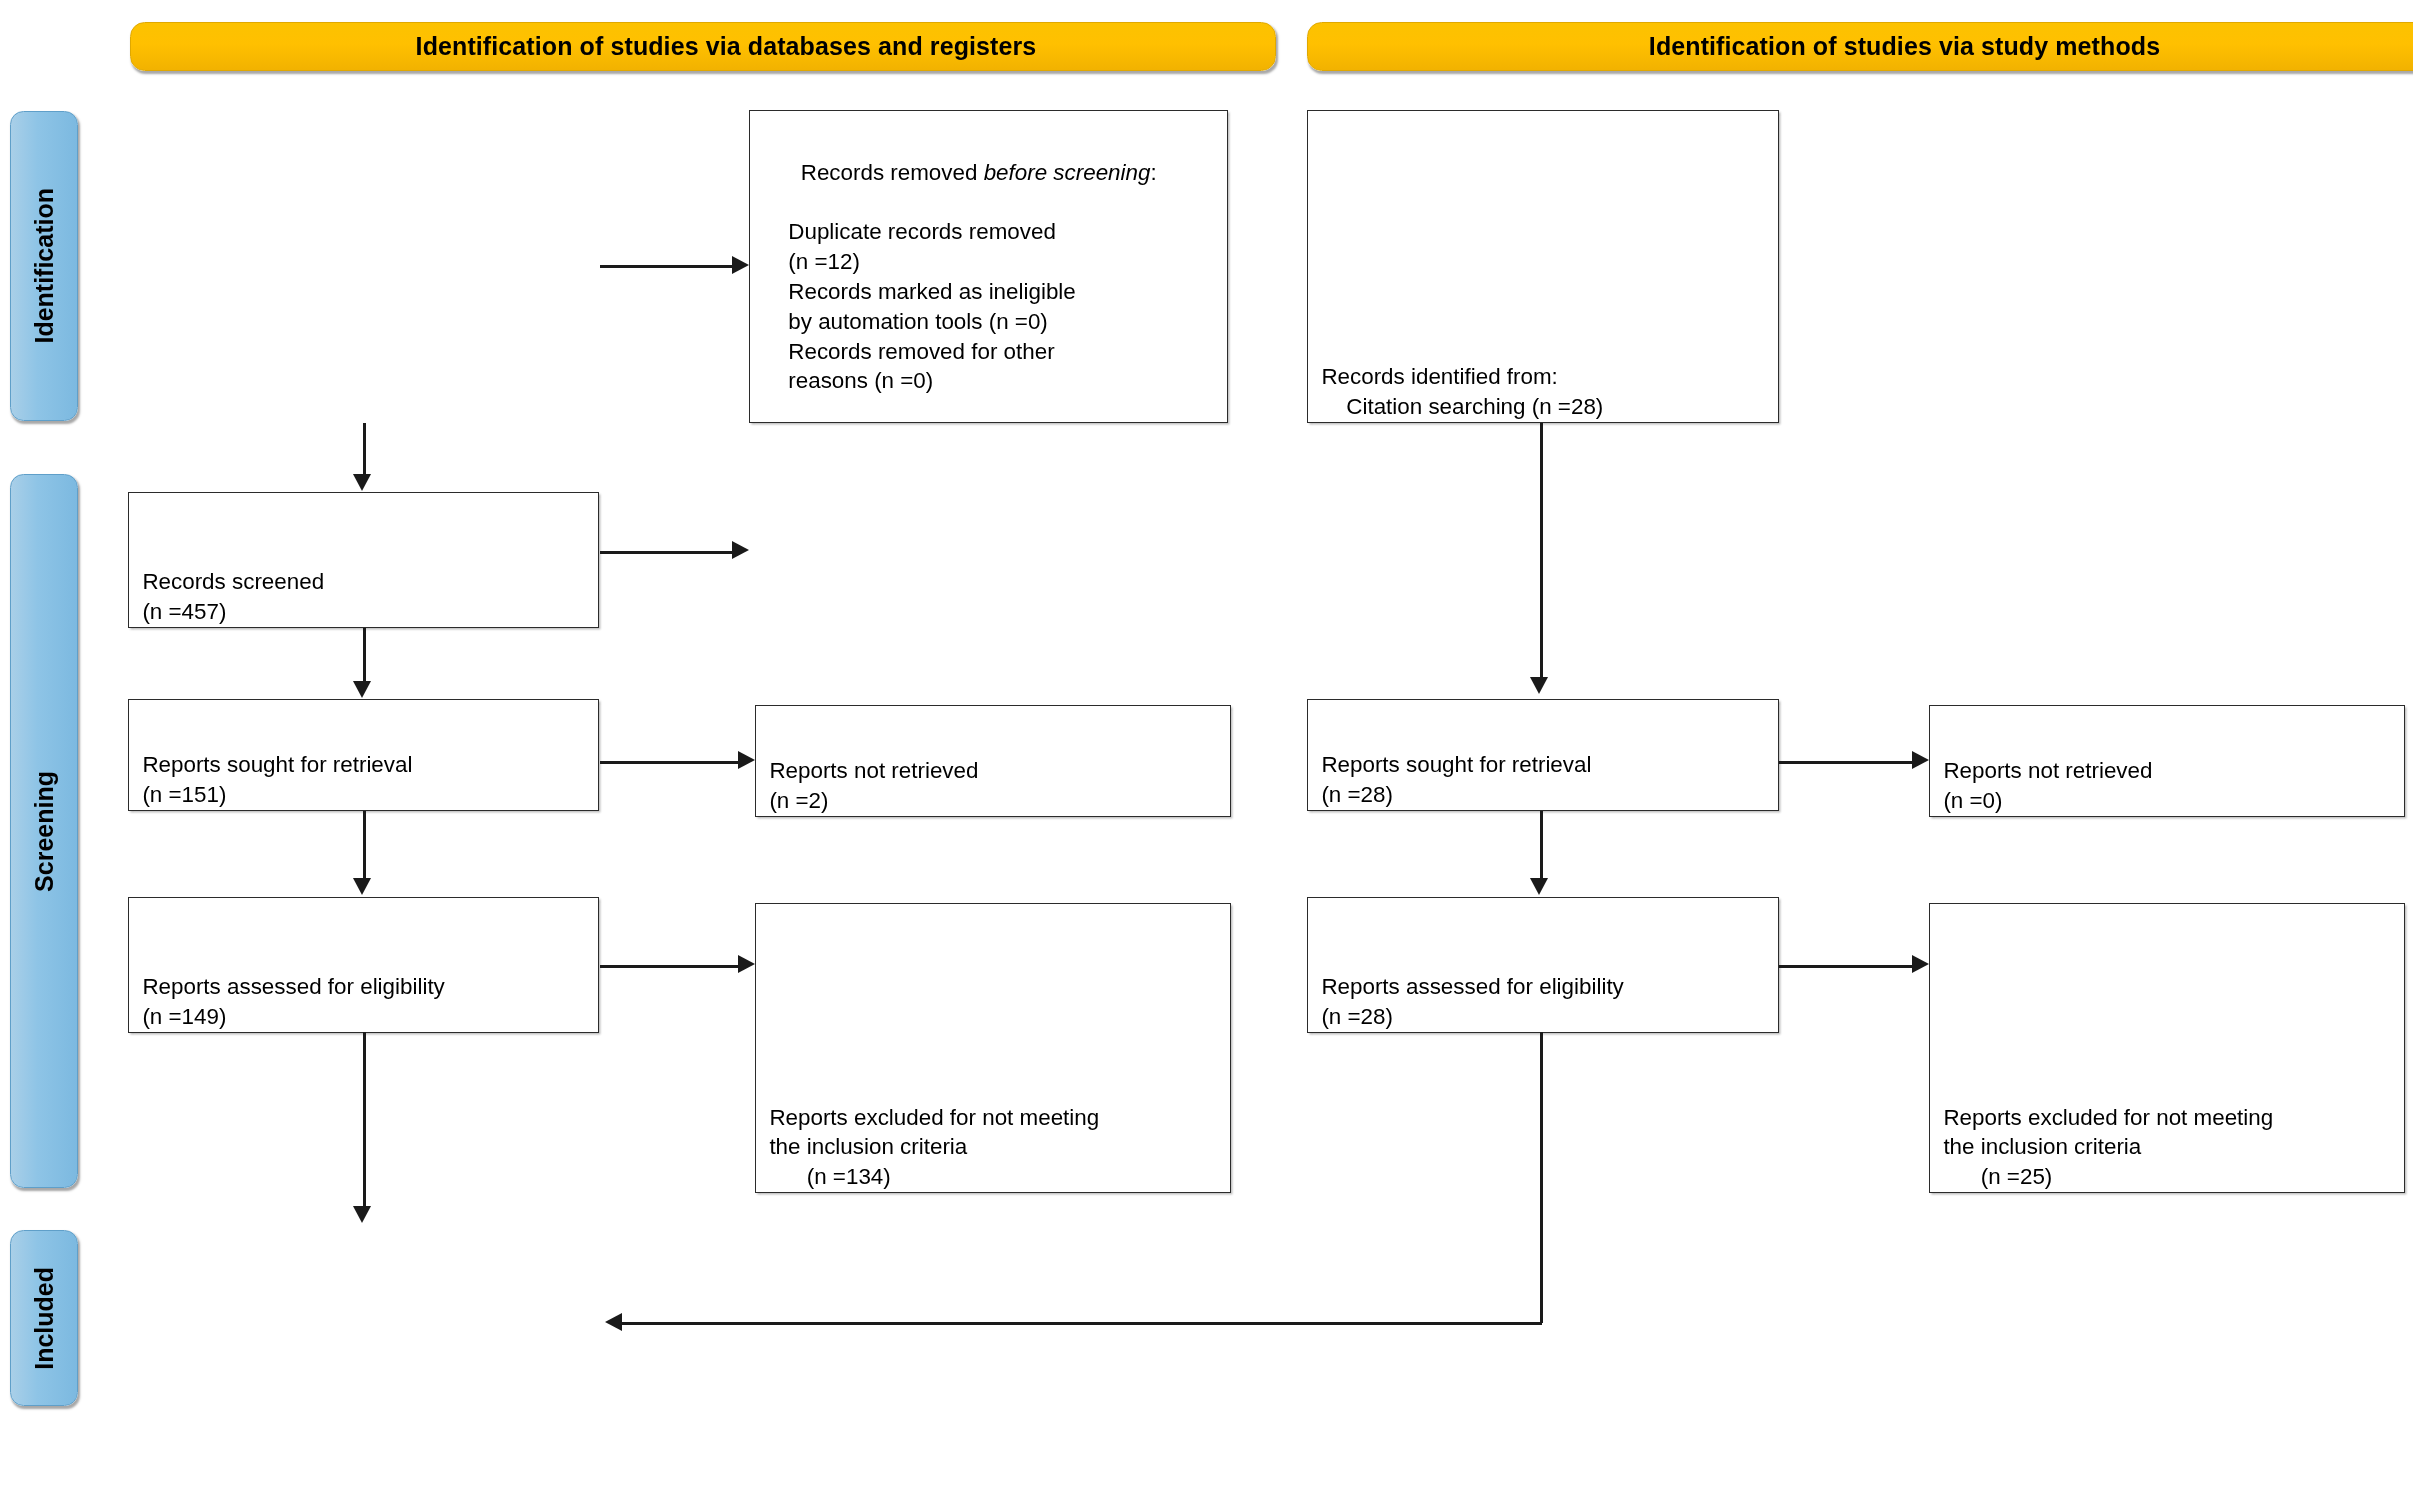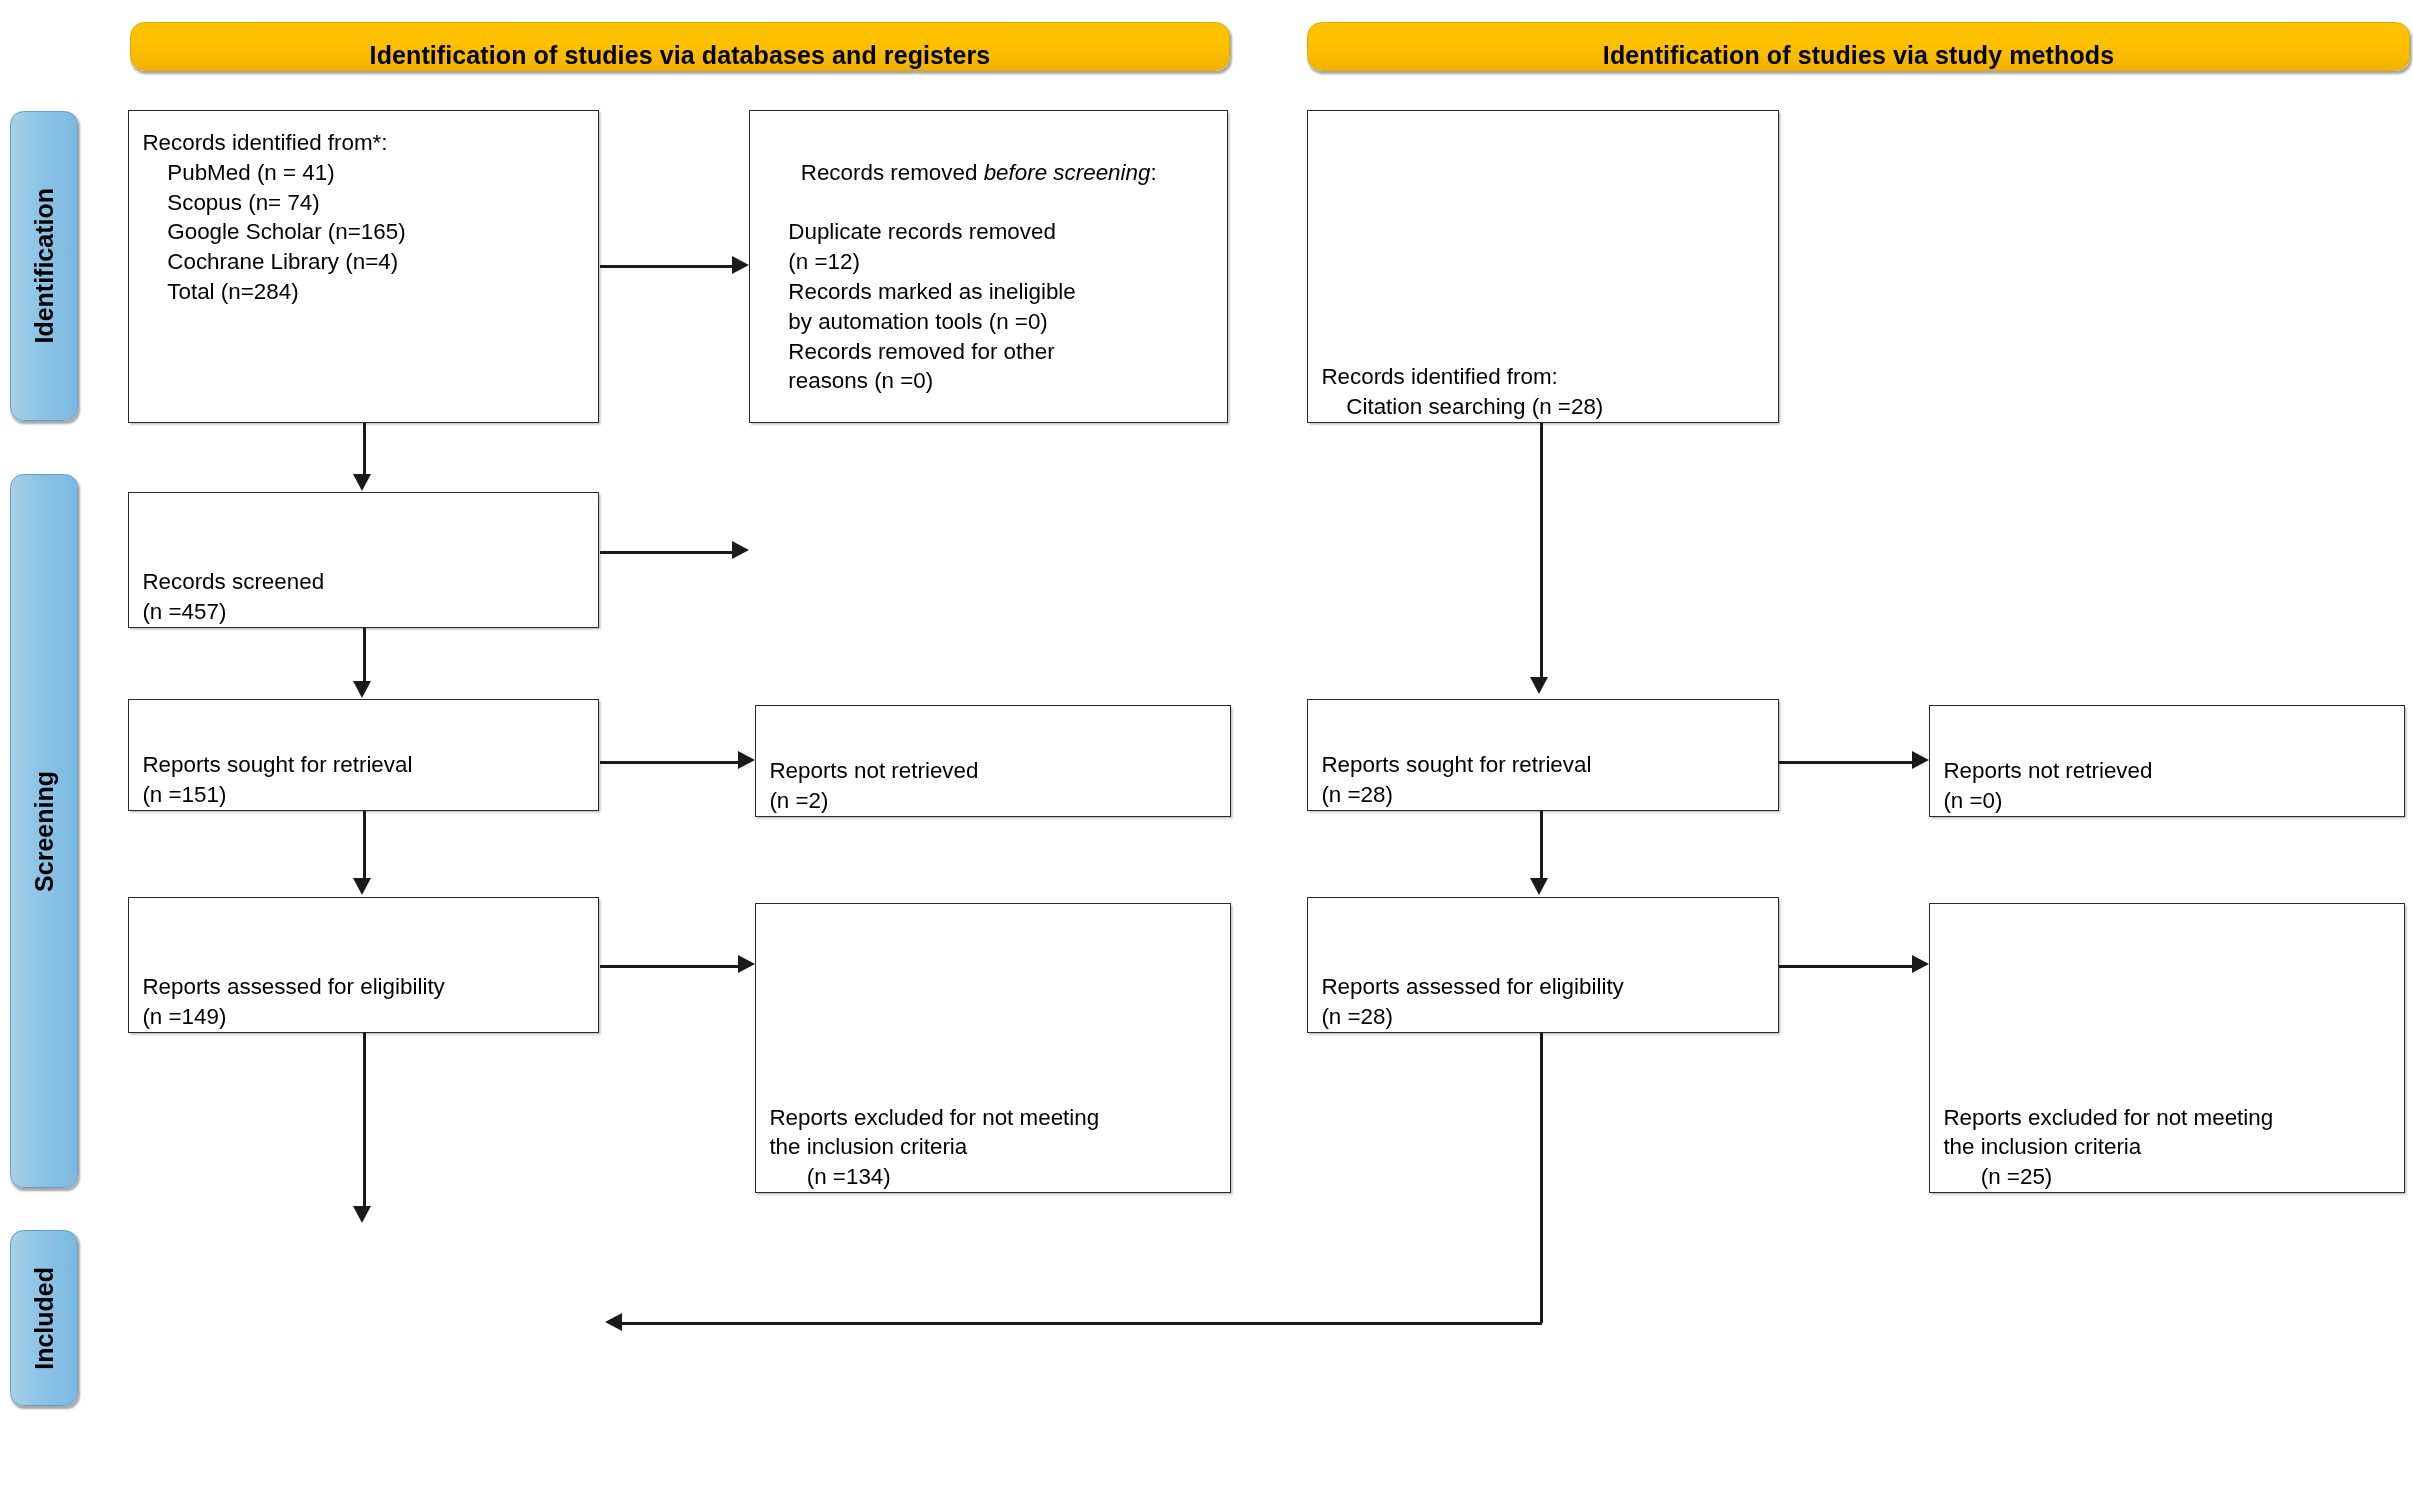--- a/index.html
+++ b/index.html
@@ -9,23 +9,23 @@
   }
   #canvas{position:absolute;left:0;top:0;width:2413px;height:1511px;}
 
   
   .hdr{
     position:absolute;
     background:linear-gradient(to bottom,#fcc200 0%,#ffc000 45%,#f2b200 100%);
     border:1.7px solid #e0a800;
     border-radius:14.6px;
     box-shadow:1.7px 2.2px 2.2px rgba(0,0,0,.35);
-    display:flex;align-items:flex-end;justify-content:center;
+    display:flex;align-items:center;justify-content:center;
     font-weight:bold;color:#000;
-    font-size:25px;letter-spacing:0.1px;
+    font-size:25px;letter-spacing:0.1px;padding-left:46px;
   }
 
   
   .side{
     position:absolute;
     background:linear-gradient(to right,#a9cfe8 0%,#8ec4e6 40%,#7cb9e0 100%);
     border:1.7px solid #5f9fc9;
     border-radius:13.4px;
     box-shadow:1.7px 2.2px 2.2px rgba(0,0,0,.35);
     display:flex;align-items:center;justify-content:center;
@@ -86,28 +86,20 @@
   </div>
 
   <div class="side" style="left:10px;top:474px;width:66px;height:712px;">
     <span>Screening</span>
   </div>
 
   <div class="side" style="left:10px;top:1230px;width:66px;height:174px;">
     <span>Included</span>
   </div>
 
-  <div class="box topalign" style="left:128px;top:110px;width:471px;height:313px;">
-    <div class="txt">Records identified from*:
-    PubMed (n = 41)
-    Scopus (n= 74)
-    Google Scholar (n=165)
-    Cochrane Library (n=4)
-    Total (n=284)</div>
-  </div>
 
   <div class="box topalign" style="left:749px;top:110px;width:479px;height:313px;">
     <div class="txt" style="padding-bottom:0;">
       <span>Records removed </span><span class="ital">before screening</span><span>:</span>
     </div>
     <div class="txt" style="padding-top:0;">    Duplicate records removed
     (n =12)
     Records marked as ineligible
     by automation tools (n =0)
     Records removed for other

